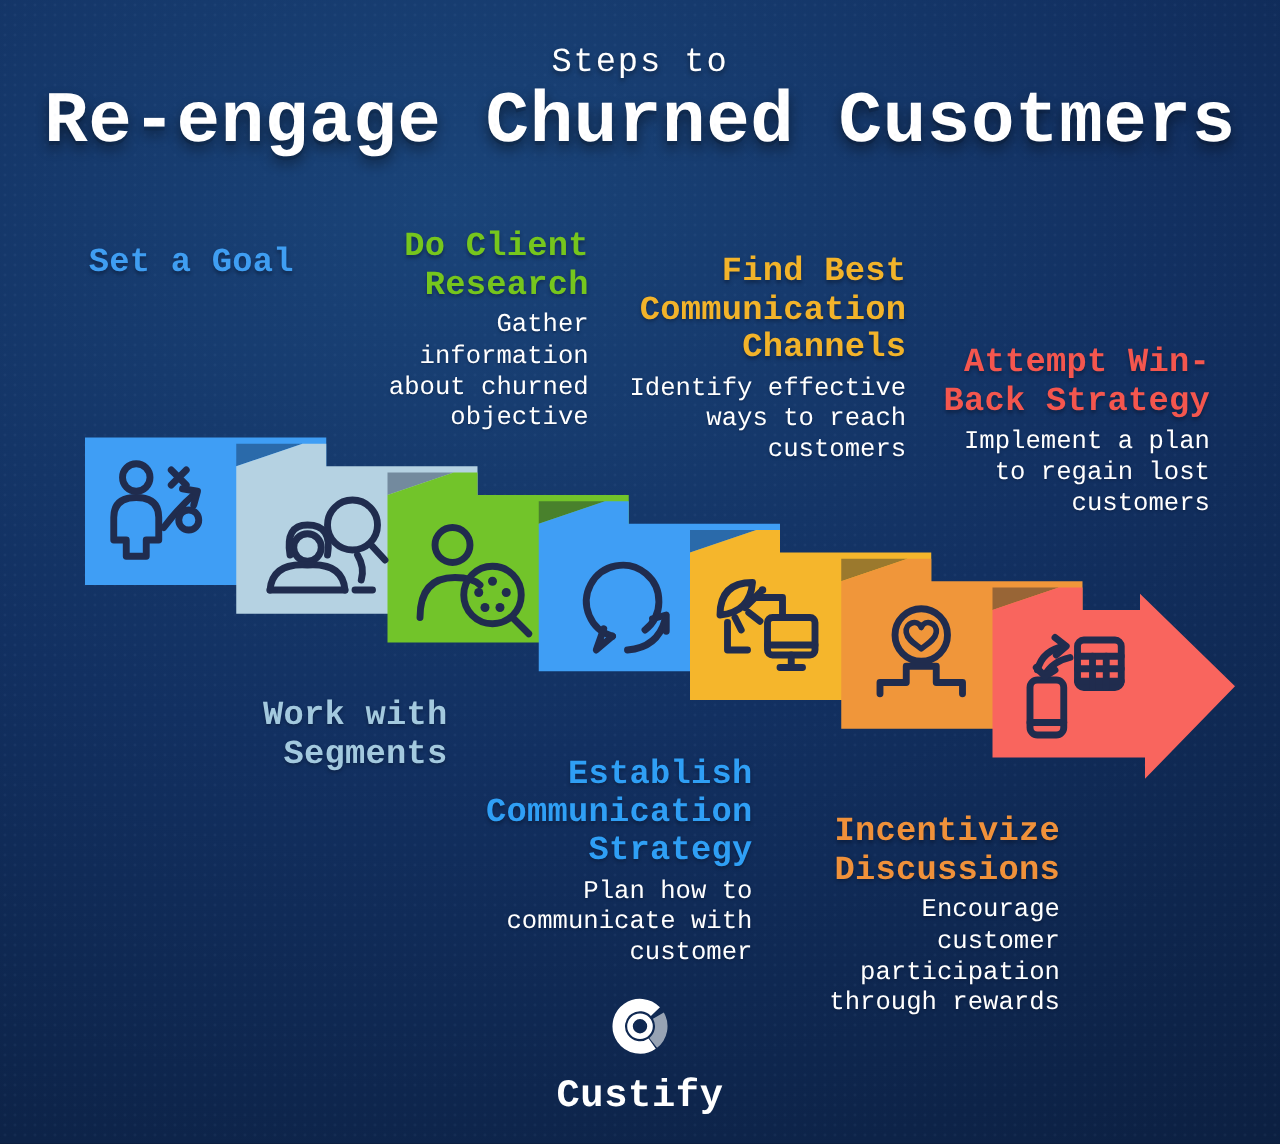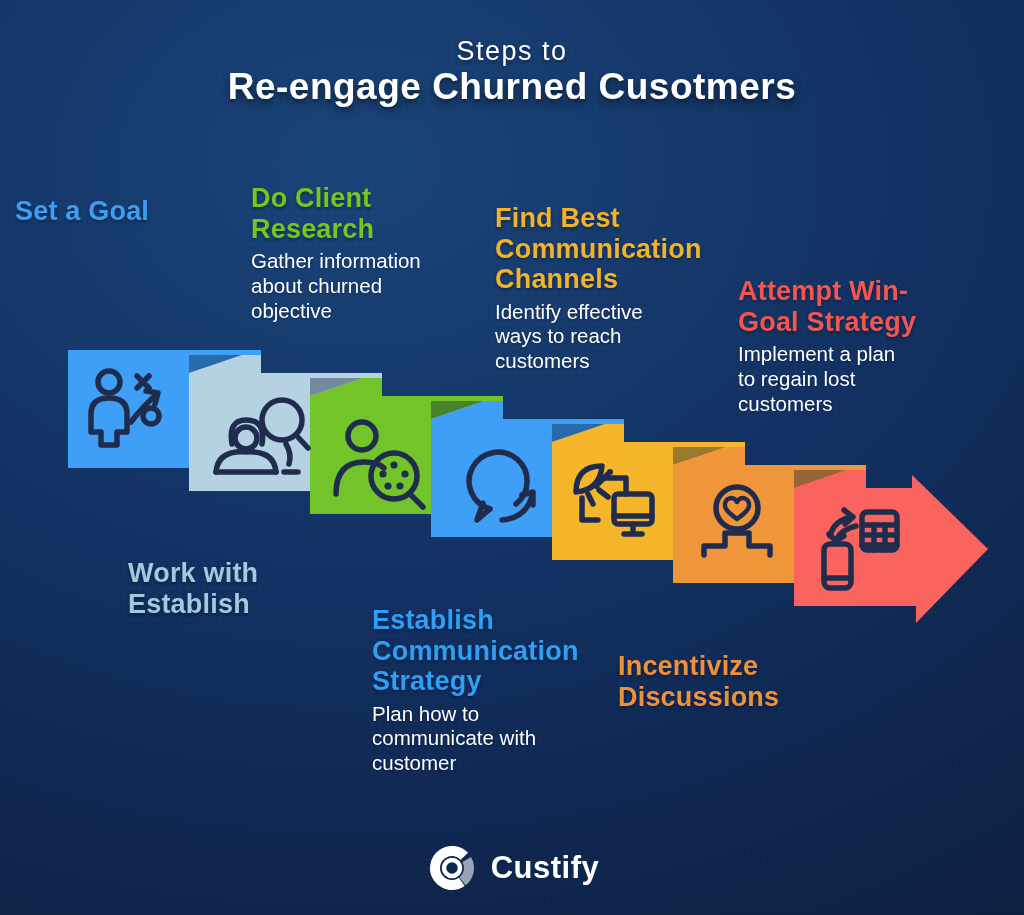--- a/index.html
+++ b/index.html
@@ -1,74 +1,74 @@
 <!DOCTYPE html>
 <html style="--bg-top: #1a4479; --bg-bottom: #0a1a36;"><head>
 <meta charset="utf-8">
 <style>
   html,body{margin:0;padding:0;background:#0a1a36;}
   .canvas{
     position:relative; width:1024px; height:915px; overflow:hidden;
-    font-family:Liberation Sans, sans-serif; color:#fff;
+    font-family:Liberation Mono, monospace; color:#fff;
     background: radial-gradient(140% 120% at 35% 18%, var(--bg-top,#1a4479) 0%, #123061 40%, #0d2348 72%, var(--bg-bottom,#0a1a36) 100%);
   }
   .canvas::after{
     content:""; position:absolute; inset:0; pointer-events:none;
     background-image: radial-gradient(rgba(140,170,220,0.10) 1px, transparent 1.4px);
     background-size: 8px 8px; opacity:.55;
   }
   .kicker{
     position:absolute; top:36px; left:0; width:100%; text-align:center;
     font-size:27px; font-weight:500; letter-spacing:1.5px; color:#fff;
     text-shadow:0 2px 4px rgba(0,0,0,.4); margin:0;
   }
   .page-title{
     position:absolute; top:66px; left:0; width:100%; text-align:center;
-    font-size:37px; font-weight:700; letter-spacing:.5px; color:#fff; margin:0;
+    font-size:58px; font-weight:700; letter-spacing:.5px; color:#fff; margin:0;
     text-shadow:0 3px 0 rgba(0,0,0,.12), 0 5px 10px rgba(0,0,0,.45);
   }
-  .step-block{ position:absolute; text-align:left; z-index:3; }
+  .step-block{ position:absolute; text-align:right; z-index:3; }
   .step-title{
     margin:0 0 5px; font-size:27px; font-weight:700; line-height:1.13;
     white-space:pre-line; letter-spacing:.2px; text-shadow:0 2px 3px rgba(5,15,35,.4);
   }
   .step-desc{
     margin:0; font-size:20.5px; font-weight:500; line-height:1.21;
     white-space:pre-line; color:#fff; text-shadow:0 1px 2px rgba(5,15,35,.35);
   }
   .pos-1{ left:15px;  top:196px; width:220px; }
   .pos-2{ left:128px; top:558px; width:230px; }
   .pos-3{ left:251px; top:183px; width:220px; }
   .pos-4{ left:372px; top:605px; width:230px; }
   .pos-5{ left:495px; top:203px; width:230px; }
   .pos-6{ left:618px; top:651px; width:230px; }
   .pos-7{ left:738px; top:276px; width:230px; }
   .arrow-svg{ position:absolute; left:0; top:0; z-index:2; }
   .tile-icon{ fill:none; stroke:#202c4e; stroke-width:5.5; stroke-linecap:round; stroke-linejoin:round; }
   .icon-fill{ stroke:none; }
   .footer{
     position:absolute; left:0; bottom:20px; width:100%; display:flex;
-    align-items:center; justify-content:center; gap:12px; z-index:3;
+    align-items:center; justify-content:center; gap:12px; z-index:3;flex-direction:column;
   }
   .brand-name{ font-size:31px; font-weight:700; letter-spacing:.5px; color:#fff; }
 </style>
 </head>
 <body>
 
 <div class="canvas">
 
   <h2 class="kicker">Steps to</h2>
   <h1 class="page-title">Re-engage Churned Cusotmers</h1>
 
   <div class="step-block pos-1">
     <h3 class="step-title" style="color: rgb(63, 158, 242);">Set a Goal</h3>
   </div>
   <div class="step-block pos-2">
     <h3 class="step-title" style="color: rgb(163, 201, 222);">Work with
-Establish</h3>
+Segments</h3>
   </div>
   <div class="step-block pos-3">
     <h3 class="step-title" style="color: rgb(118, 198, 29);">Do Client
 Research</h3>
     <p class="step-desc">Gather information
 about churned
 objective</p>
   </div>
   <div class="step-block pos-4">
     <h3 class="step-title" style="color: rgb(47, 159, 245);">Establish
@@ -82,24 +82,28 @@
     <h3 class="step-title" style="color: rgb(242, 179, 42);">Find Best
 Communication
 Channels</h3>
     <p class="step-desc">Identify effective
 ways to reach
 customers</p>
   </div>
   <div class="step-block pos-6">
     <h3 class="step-title" style="color: rgb(240, 145, 58);">Incentivize
 Discussions</h3>
+    <p class="step-desc">Encourage
+customer
+participation
+through rewards</p>
   </div>
   <div class="step-block pos-7">
     <h3 class="step-title" style="color: rgb(244, 86, 78);">Attempt Win-
-Goal Strategy</h3>
+Back Strategy</h3>
     <p class="step-desc">Implement a plan
 to regain lost
 customers</p>
   </div>
 
   <svg class="arrow-svg" width="1024" height="915" viewBox="0 0 1024 915">
 
     <polygon points="68,350 261,350 261,468 68,468" fill="#3f9ef5"></polygon>
 
     <polygon points="189,373 242,355 189,355" fill="rgba(8,20,48,0.38)"></polygon>

